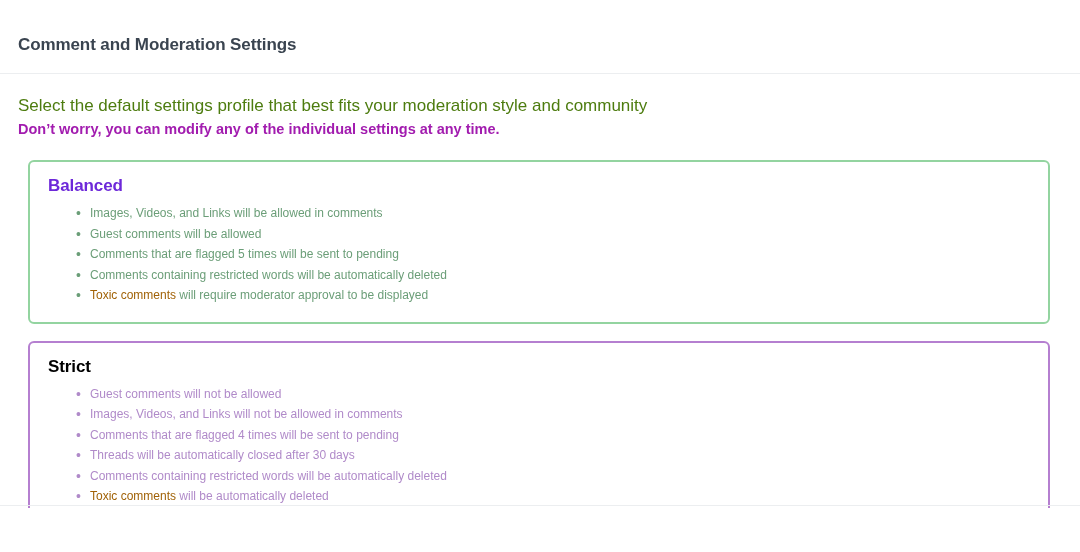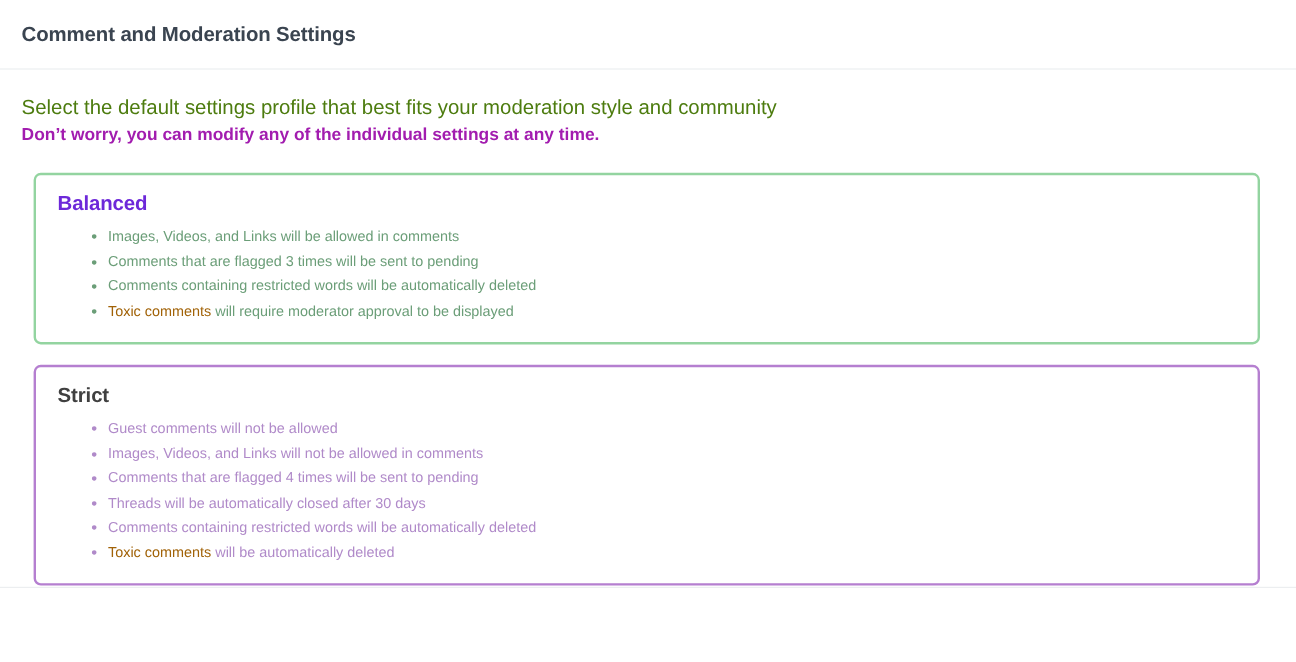--- a/index.html
+++ b/index.html
@@ -12,20 +12,21 @@
     font-family: "Liberation Sans", sans-serif;
     -webkit-font-smoothing: antialiased;
   }
 
   .page {
     position: relative;
     width: 1080px;
     height: 492px;
     background: #ffffff;
     overflow: hidden;
+    margin-top: 16px;
   }
 
   
   .panel-header {
     height: 58px;
     border-bottom: 1px solid #eceef0;
     display: flex;
     align-items: center;
     padding: 0 18px;
   }
@@ -69,21 +70,21 @@
   .card-balanced { border-color: #93d4a0; }
   .card-strict   { border-color: #b57fd0; }
 
   .card-heading {
     font-size: 17px;
     font-weight: bold;
     margin: 0 0 7px 0;
     letter-spacing: -0.1px;
   }
   .card-balanced .card-heading { color: #6d28d9; }
-  .card-strict   .card-heading { color: #404040; }
+  .card-strict   .card-heading { color: #000000; }
 
   .feature-list {
     margin: 0;
     padding: 0 0 0 30px;
     list-style: none;
   }
   .feature-item {
     position: relative;
     font-size: 12px;
     line-height: 20.5px;
@@ -131,21 +132,22 @@
     <div class="intro-line">Select the default settings profile that best fits your moderation style and community</div>
     <div class="intro-note">Don’t worry, you can modify any of the individual settings at any time.</div>
   </div>
 
   <div class="cards">
 
     <div class="profile-card card-balanced">
       <div class="card-heading">Balanced</div>
       <ul class="feature-list">
           <li class="feature-item">Images, Videos, and Links will be allowed in comments</li>
-          <li class="feature-item">Comments that are flagged 3 times will be sent to pending</li>
+          <li class="feature-item">Guest comments will be allowed</li>
+          <li class="feature-item">Comments that are flagged 5 times will be sent to pending</li>
           <li class="feature-item">Comments containing restricted words will be automatically deleted</li>
           <li class="feature-item"><span class="feature-link">Toxic comments</span> will require moderator approval to be displayed</li>
         </ul>
     </div>
 
     <div class="profile-card card-strict">
       <div class="card-heading">Strict</div>
       <ul class="feature-list">
           <li class="feature-item">Guest comments will not be allowed</li>
           <li class="feature-item">Images, Videos, and Links will not be allowed in comments</li>

